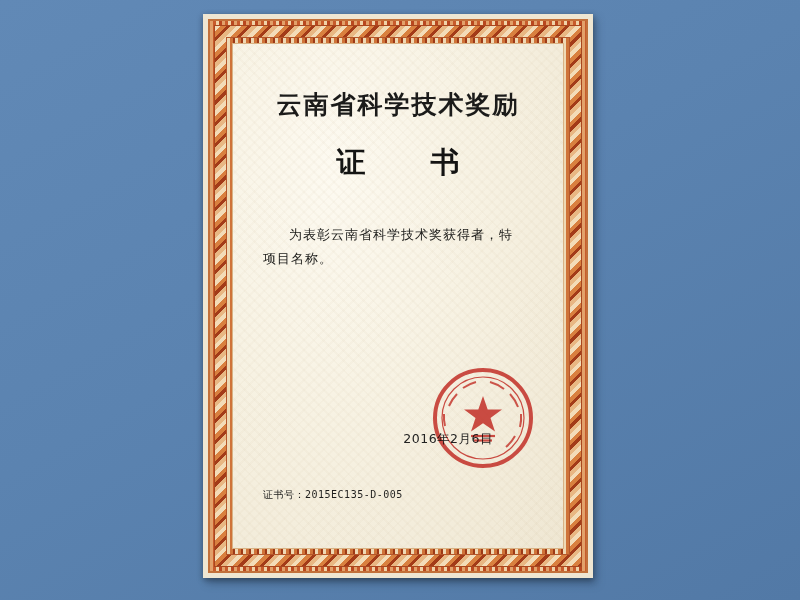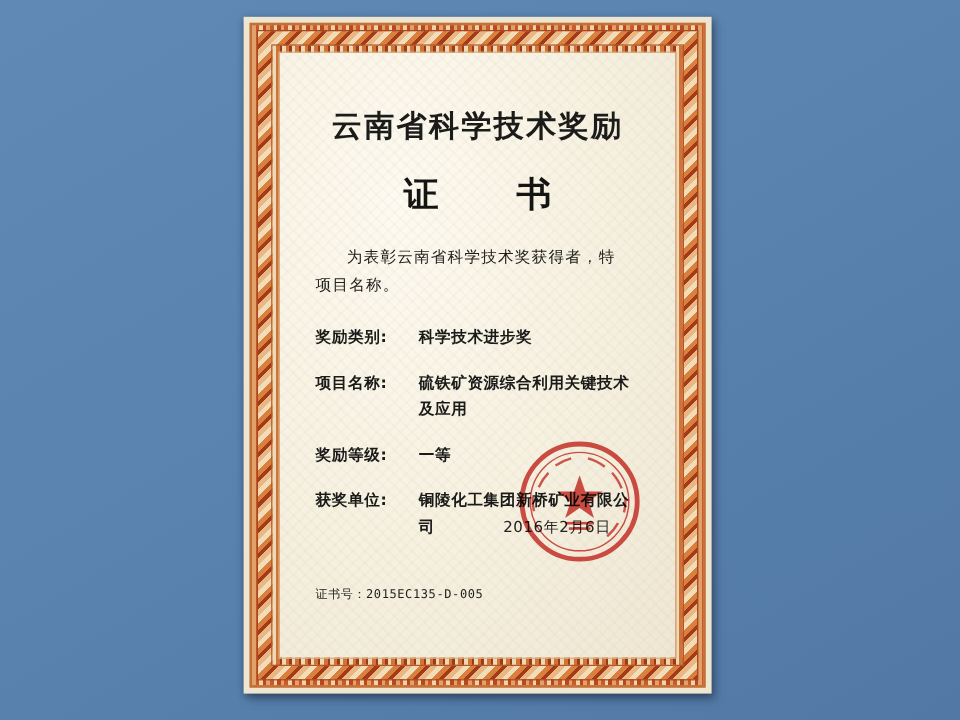--- a/index.html
+++ b/index.html
@@ -137,21 +137,21 @@
     font-size: 29px;
     font-weight: bold;
     letter-spacing: 18px;
     text-indent: 18px;
     font-family: "DejaVu Sans", "Liberation Sans", sans-serif;
     color: #141413;
     margin-top: 22px;
   }
 
   .preamble {
-    margin-top: 20px;
+    margin-top: 40px;
     font-size: 13px;
     line-height: 24px;
     letter-spacing: 1px;
     padding: 0 8px;
     font-family: "DejaVu Sans", "Liberation Sans", sans-serif;
   }
   .preamble .l1 { text-indent: 26px; }
   .preamble .l2 { }
 
   .fields {
@@ -174,21 +174,21 @@
     color: #1a1a19;
   }
   .field-value {
     flex: 1 1 auto;
     font-weight: bold;
     color: #1a1a19;
   }
 
   .date-line {
     position: absolute;
-    right: 54px;
+    right: 70px;
     bottom: 100px;
     font-size: 12.5px;
     letter-spacing: 0.5px;
     font-family: "DejaVu Sans", "Liberation Sans", sans-serif;
     color: #222;
     z-index: 3;
   }
 
   .cert-no {
     position: absolute;
@@ -234,43 +234,20 @@
 
               <div class="title-main">云南省科学技术奖励</div>
 
               <div class="title-big">证　书</div>
 
               <div class="preamble">
                 <div class="l1">为表彰云南省科学技术奖获得者，特</div>
                 <div class="l2">项目名称。</div>
               </div>
 
-              <div class="fields">
-
-                <div class="field-row">
-                  <div class="field-label">奖励类别:</div>
-                  <div class="field-value">科学技术进步奖</div>
-                </div>
-
-                <div class="field-row">
-                  <div class="field-label">项目名称:</div>
-                  <div class="field-value">硫铁矿资源综合利用关键技术及应用</div>
-                </div>
-
-                <div class="field-row">
-                  <div class="field-label">奖励等级:</div>
-                  <div class="field-value">一等</div>
-                </div>
-
-                <div class="field-row">
-                  <div class="field-label">获奖单位:</div>
-                  <div class="field-value">铜陵化工集团新桥矿业有限公司</div>
-                </div>
-
-              </div>
 
               <div class="date-line">2016年2月6日</div>
 
               <div class="seal">
                 <svg width="104" height="104" viewBox="0 0 104 104" aria-hidden="true">
                   <circle cx="52" cy="52" r="48" fill="none" stroke="#c0271f" stroke-width="4"></circle>
                   <circle cx="52" cy="52" r="41" fill="none" stroke="#c0271f" stroke-width="1.2"></circle>
 
                   <g fill="#c0271f">
                     <polygon points="52,30 56.7,43.5 71,43.5 59.5,52 64,65.6 52,57.3 40,65.6 44.5,52 33,43.5 47.3,43.5"></polygon>

